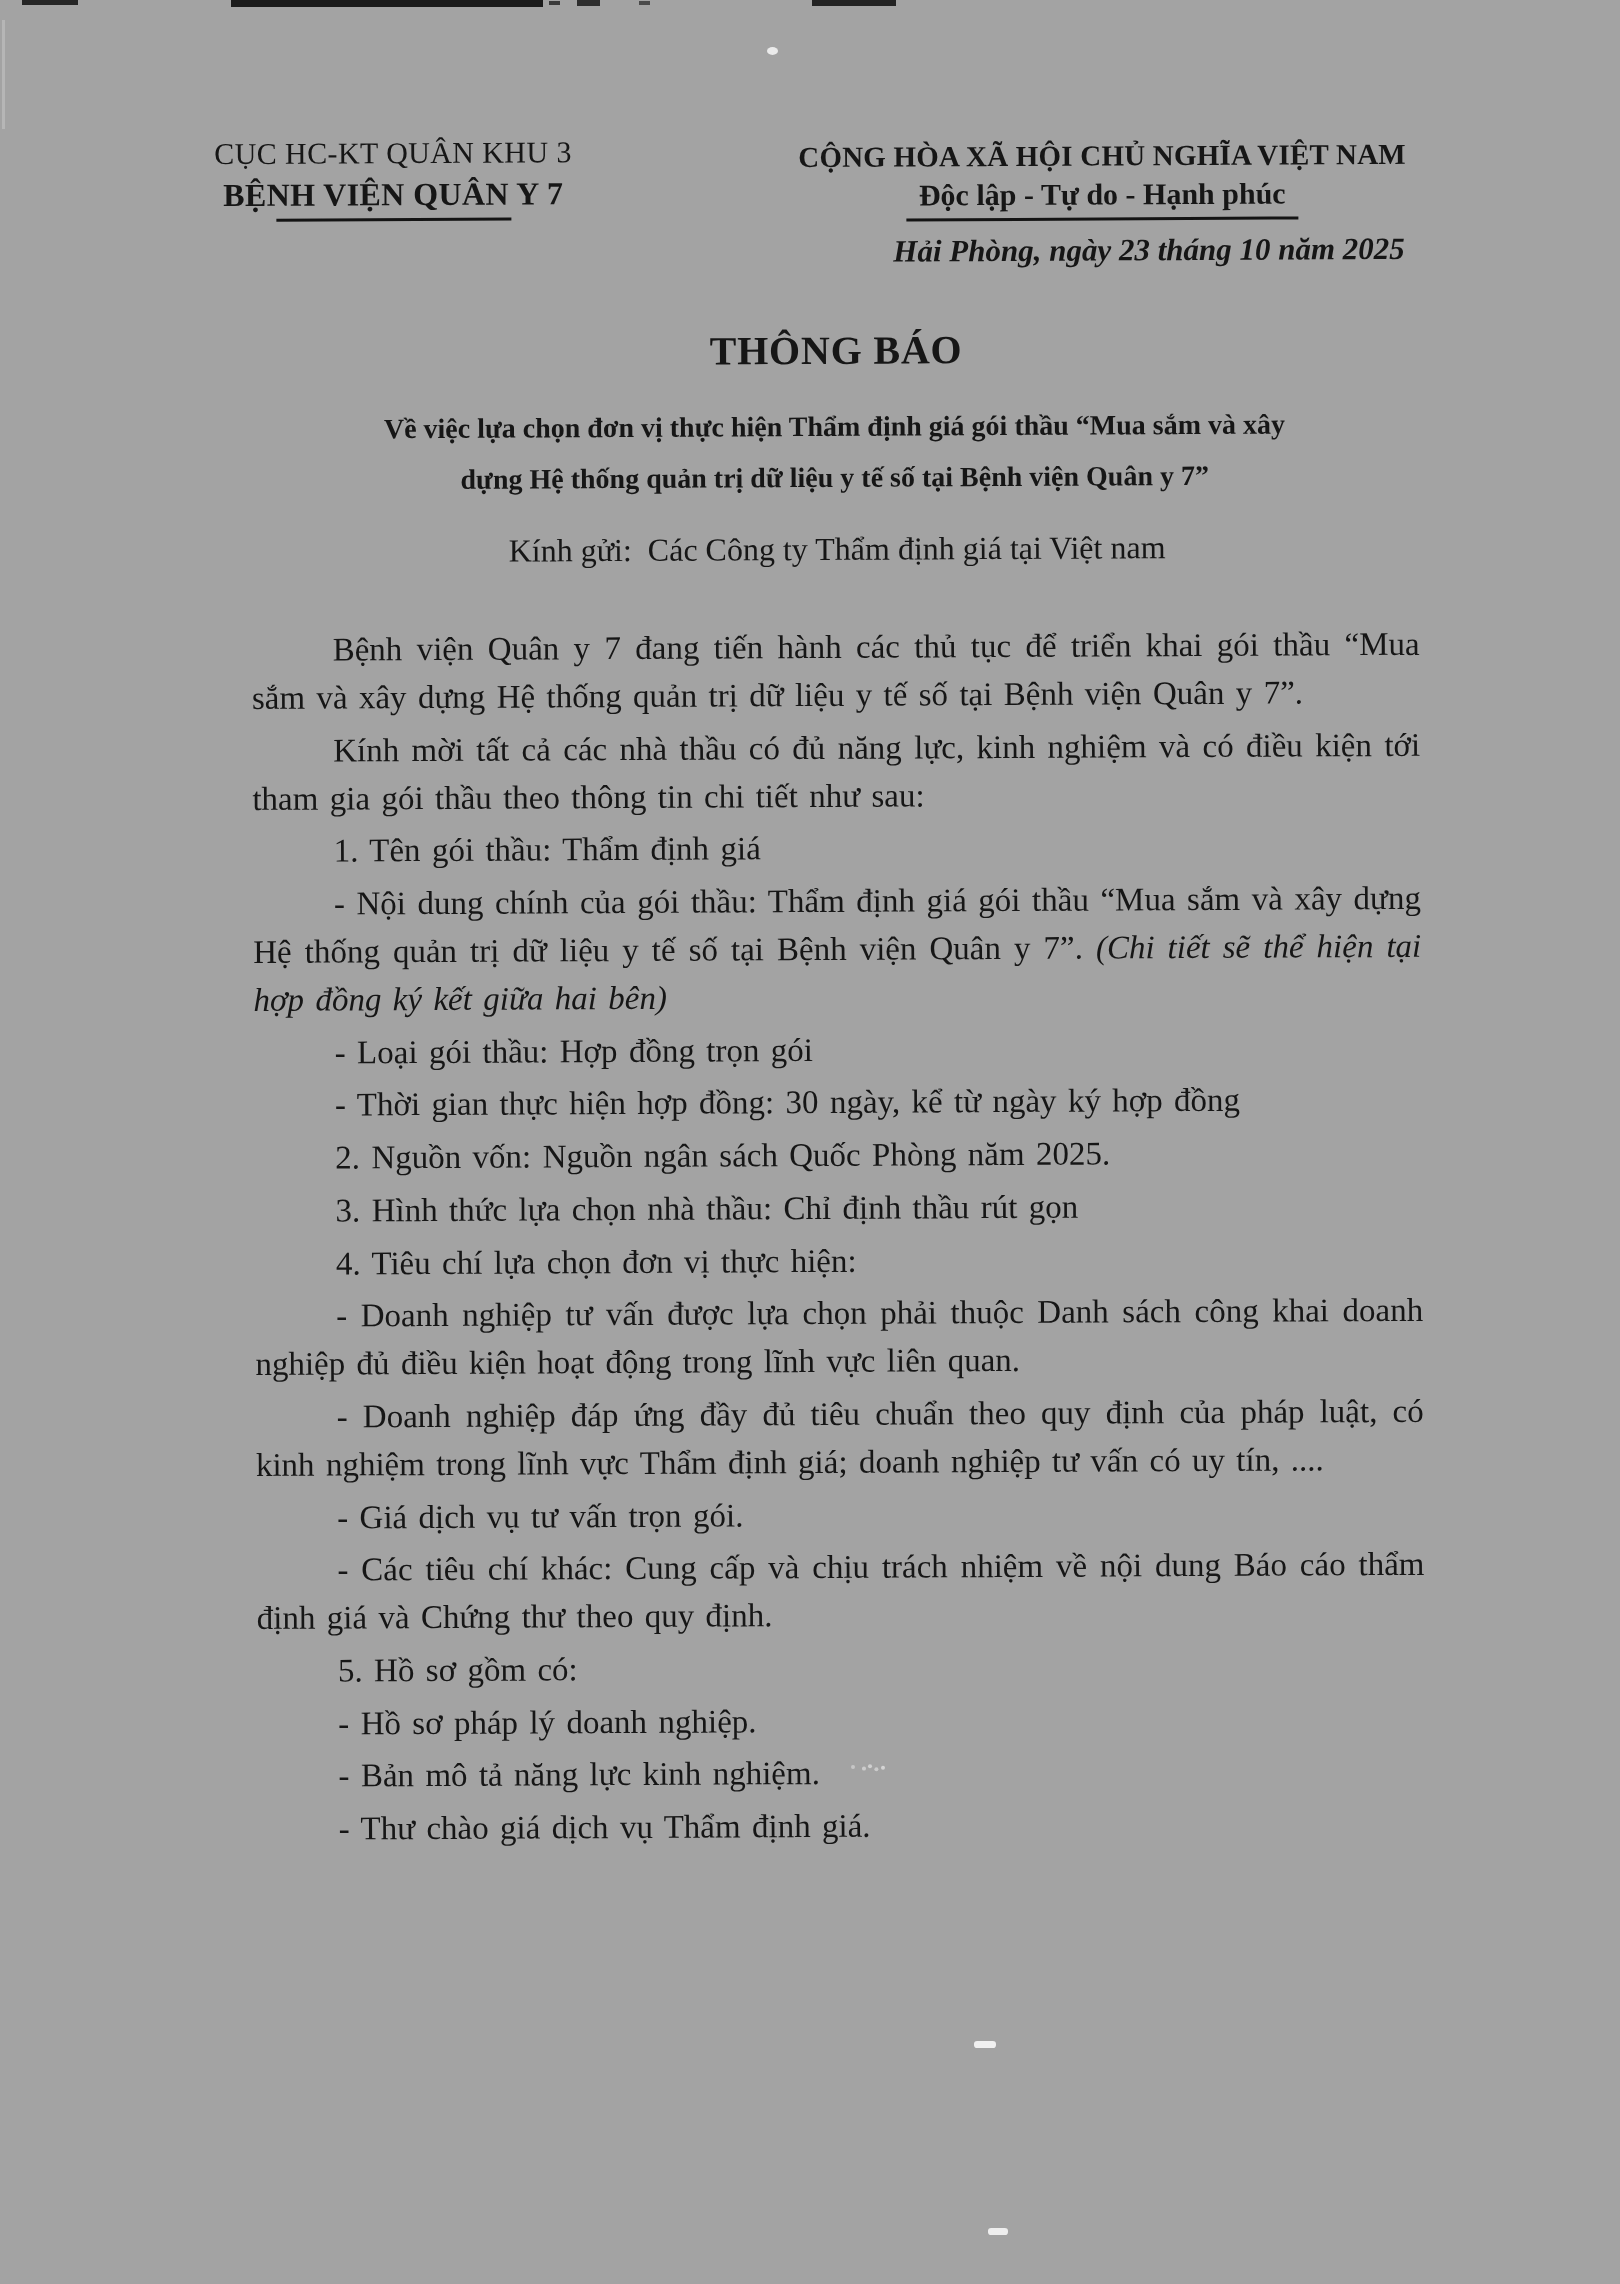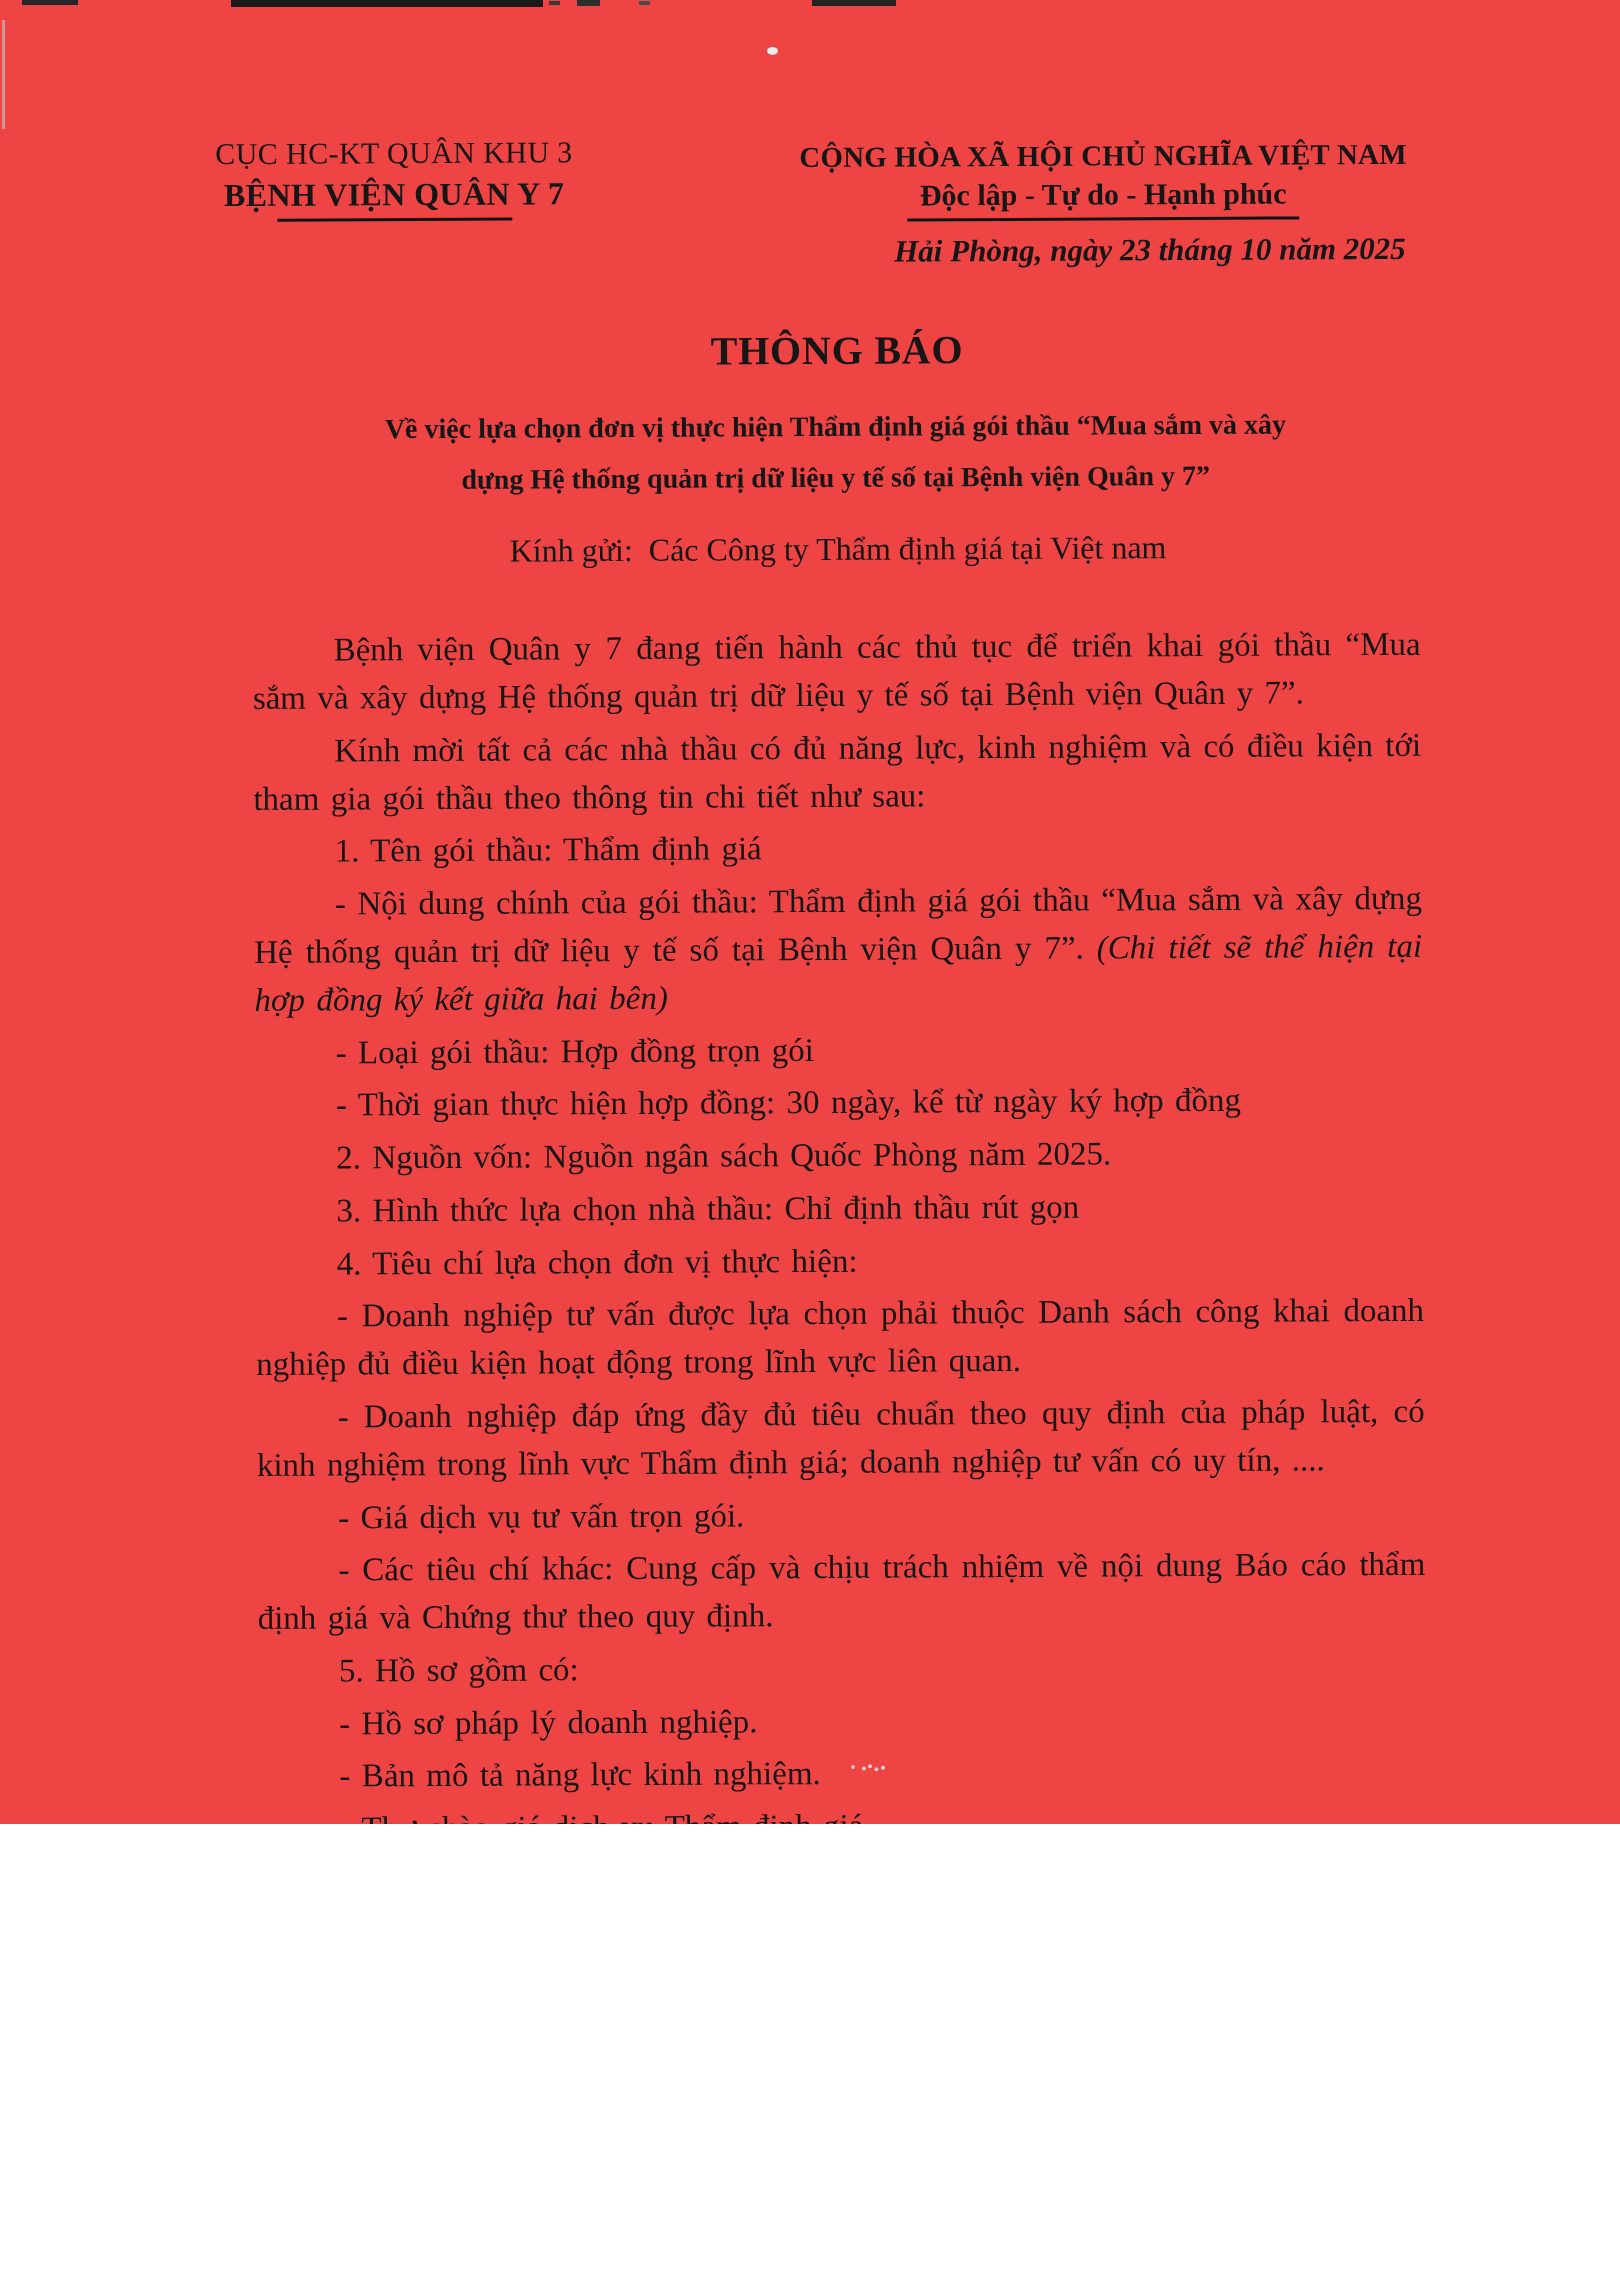--- a/index.html
+++ b/index.html
@@ -1,20 +1,20 @@
 <!DOCTYPE html>
 <html lang="vi" style="font-size:12.5px"><head>
 <meta charset="utf-8">
 <title>Scanned document</title>
 <style>
   html,body{margin:0;padding:0;background:#ffffff;}
   .sheet{
     position:relative;
-    width:1620px;height:1824px;
-    background:#ef4444;
+    width:1620px;height:2284px;
+    background:#a3a3a3;
     overflow:hidden;
     font-family:"Liberation Serif","DejaVu Serif",serif;
     color:#161616;
   }
   .content{
     position:absolute;inset:0;
     transform:rotate(-0.3deg);
     transform-origin:50% 40%;
   }
   

